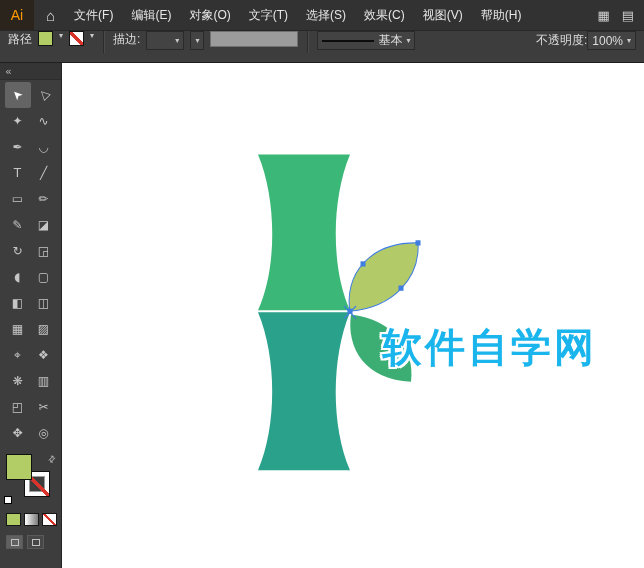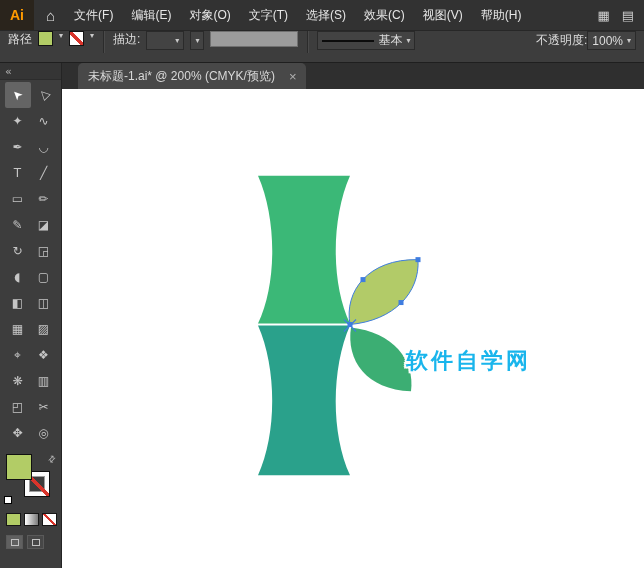--- a/index.html
+++ b/index.html
@@ -2,21 +2,21 @@
 <html><head>
 <meta charset="utf-8">
 <style>
   *{box-sizing:border-box;margin:0;padding:0}
   html,body{width:644px;height:568px;overflow:hidden}
   body{font-family:"Liberation Sans",sans-serif;background:#323232}
   .app{width:644px;height:568px;display:flex;flex-direction:column}
 
   
   .menubar{height:30px;flex:0 0 30px;background:#323232;display:flex;align-items:center;color:#e6e6e6;font-size:12px}
-  .ai-logo{width:34px;height:100%;display:flex;align-items:center;justify-content:center;background:#2a241c;color:#ff9a00;font-weight:bold;font-size:14px}
+  .ai-logo{width:34px;height:100%;display:flex;align-items:center;justify-content:center;background:#2a241c;color:#ff9a00;font-weight:normal;font-size:14px}
   .home-icon{margin:0 10px 0 12px;font-size:15px;color:#e0e0e0}
   .menu-item{padding:8px 9px;height:100%;display:flex;align-items:center;cursor:default;white-space:nowrap}
   .menubar-right{margin-left:auto;display:flex;align-items:center;gap:12px;padding-right:10px;color:#cfcfcf;font-size:13px}
 
   
   .controlbar{height:33px;flex:0 0 33px;background:#3d3d3d;border-top:1px solid #272727;border-bottom:1px solid #1f1f1f;display:flex;align-items:flex-start;padding:0 8px;gap:6px;font-size:12px;color:#dedede;white-space:nowrap}
   .swatch{width:15px;height:15px;border:1px solid #141414;flex:0 0 15px}
   .swatch.none{background-color:#fff;background-image:linear-gradient(45deg,transparent 42%,#d9342b 42%,#d9342b 58%,transparent 58%)}
   .dd{font-size:8px;color:#c9c9c9}
   .combo{height:19px;display:flex;align-items:center;background:#434343;border:1px solid #2a2a2a;padding:0 4px;gap:4px}
@@ -56,21 +56,21 @@
   .dm .sq{width:8px;height:7px;border:1px solid #c2c2c2}
 
   
   .docarea{flex:1;display:flex;flex-direction:column;min-width:0}
   .tabbar{height:26px;flex:0 0 26px;background:#2f2f2f;display:flex;align-items:flex-end}
   .tab{margin-left:16px;height:26px;background:#484848;display:flex;align-items:center;gap:14px;padding:0 10px;font-size:12px;color:#d9d9d9;border-radius:5px 5px 0 0}
   .tab-close{color:#b0b0b0;font-size:13px;cursor:default}
   .canvas{position:relative;flex:1;background:#ffffff;overflow:hidden}
   svg.art{position:absolute;left:0;top:0;width:100%;height:100%;display:block}
 
-  .wm-title{position:absolute;left:344px;top:257px;font-size:22px;font-weight:bold;letter-spacing:3px;white-space:nowrap;
+  .wm-title{position:absolute;left:320px;top:257px;font-size:40px;font-weight:bold;letter-spacing:3px;white-space:nowrap;
     text-shadow:-2px -2px 0 #fff,2px -2px 0 #fff,-2px 2px 0 #fff,2px 2px 0 #fff,0 -2px 0 #fff,0 2px 0 #fff,-2px 0 0 #fff,2px 0 0 #fff}
   .wm-url{position:absolute;left:352px;top:296px;font-size:14px;font-weight:bold;letter-spacing:1.5px;white-space:nowrap;
     text-shadow:-1px -1px 0 #fff,1px -1px 0 #fff,-1px 1px 0 #fff,1px 1px 0 #fff}
 </style>
 </head>
 <body>
 
 <div class="app">
 
   <div class="menubar">
@@ -234,26 +234,20 @@
         <div class="dm active">
             <div class="sq"></div>
           </div>
         <div class="dm">
             <div class="sq"></div>
           </div>
       </div>
     </div>
 
     <div class="docarea">
-      <div class="tabbar">
-        <div class="tab">
-          <span>未标题-1.ai* @ 200% (CMYK/预览)</span>
-          <span class="tab-close">×</span>
-        </div>
-      </div>
 
       <div class="canvas">
         <svg class="art" viewBox="0 0 582 480" preserveAspectRatio="none">
 
           <path d="M196,87 L288,87 C269,130 269,196 288,235 L196,235 C215,196 215,130 196,87 Z" fill="#3bb877"></path>
           <path d="M196,237 L288,237 C269,280 269,346 288,387 L196,387 C215,346 215,280 196,237 Z" fill="#2aa18b"></path>
 
           <path d="M289,239 C284,272 304,301 349,303 C353,271 331,244 289,239 Z" fill="#3cae73"></path>
 
           <path stroke-width="1" d="M288,236 C282,203 306,170 356,171 C358,204 332,232 288,236 Z" fill="#b2cb68" stroke="#3f7de0"></path>

